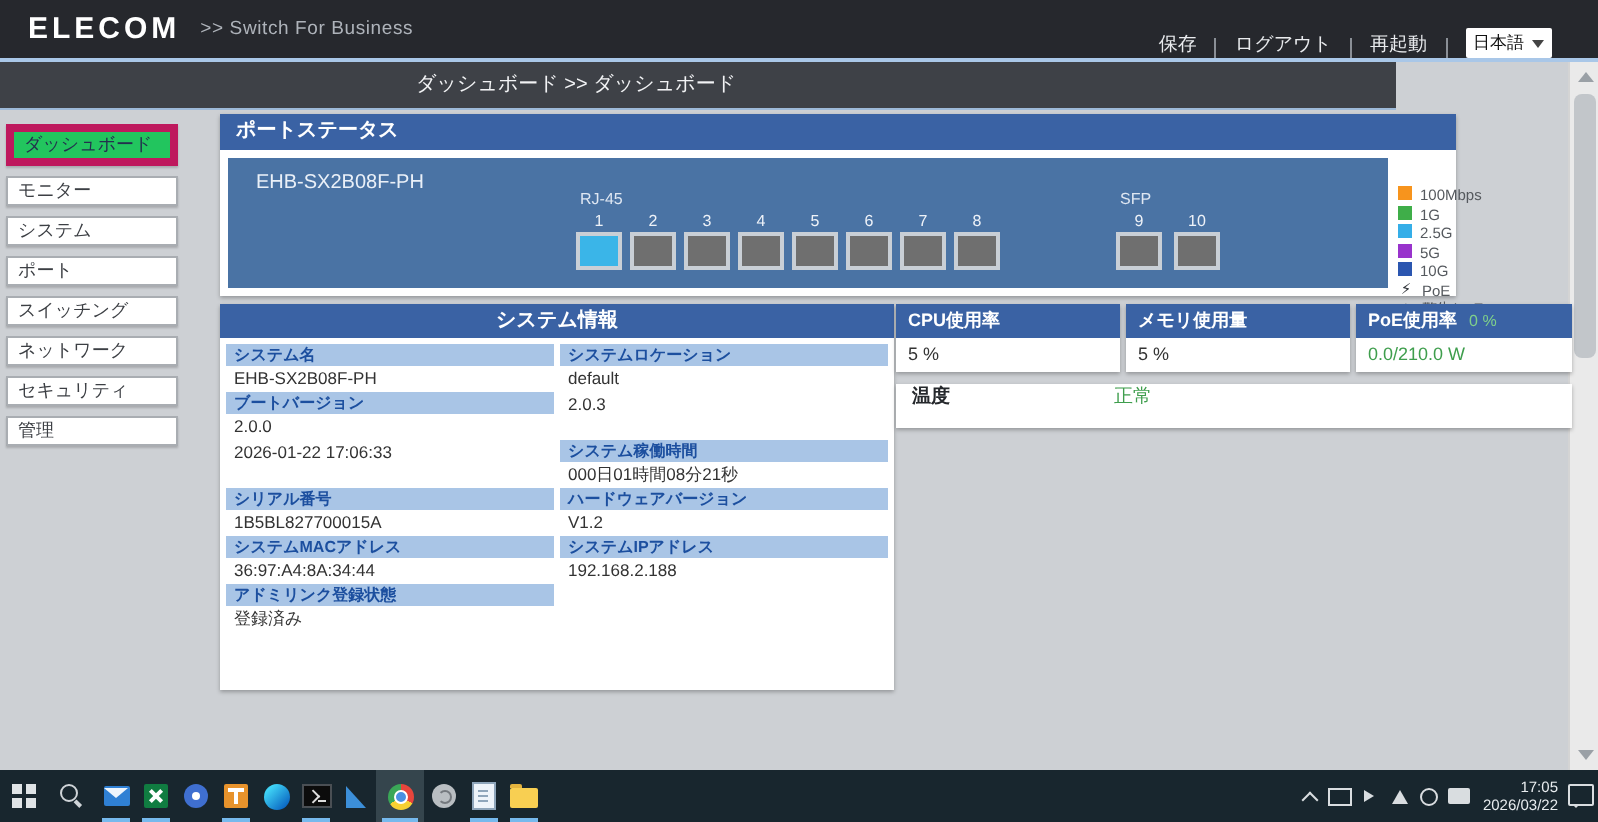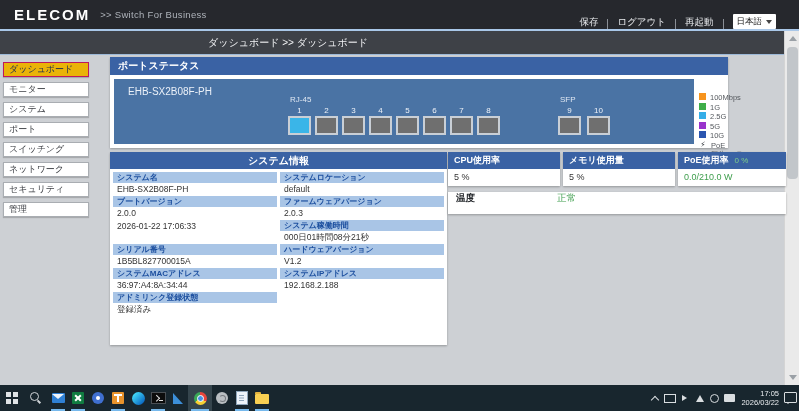--- a/index.html
+++ b/index.html
@@ -10,34 +10,34 @@
   .topbar{position:absolute;left:0;top:0;width:799px;height:29px;background:#26282d;display:flex;align-items:center;z-index:5}
   .logo{color:#fff;font-size:15px;font-weight:800;letter-spacing:2px;margin-left:14px}
   .subtitle{color:#aeb3ba;font-size:9.5px;margin-left:10px;letter-spacing:.3px}
   .top-actions{position:absolute;right:23px;top:0;height:29px;display:flex;align-items:flex-end;gap:9px;color:#e9ebee;font-size:9.5px}
   .top-actions .sep{width:1px;height:10px;background:#8a8f96}
   .lang-select{display:flex;align-items:center;gap:4px;background:#fff;color:#111;font-size:8.5px;padding:1px 4px;height:13px;border-radius:1px;cursor:pointer}
   .lang-select .arr{width:0;height:0;border-left:3px solid transparent;border-right:3px solid transparent;border-top:4px solid #444}
   .blue-divider{position:absolute;left:0;top:29px;width:799px;height:2px;background:#a9c7e8;z-index:5}
 
   
-  .crumbbar{position:absolute;left:0;top:31px;width:784px;height:23px;background:#3e4147;border-bottom:1px solid #9db9d8;z-index:4}
+  .crumbbar{position:absolute;left:0;top:31px;width:698px;height:23px;background:#3e4147;border-bottom:1px solid #9db9d8;z-index:4}
   .crumb{position:absolute;left:208px;top:0;line-height:23px;color:#f2f3f5;font-size:10px}
 
   
   .scrollbar{position:absolute;left:784px;top:31px;width:15px;height:354px;background:#eaeaea;border-left:1px solid #d4d4d4}
   .scroll-thumb{position:absolute;left:2px;top:16px;width:11px;height:132px;background:#c2c6ca;border-radius:4px}
   .scroll-arrow{position:absolute;left:4px;width:0;height:0;border-left:4px solid transparent;border-right:4px solid transparent}
   .scroll-arrow.up{top:5px;border-bottom:5px solid #9aa0a6}
   .scroll-arrow.down{bottom:5px;border-top:5px solid #9aa0a6}
 
   
   .sidebar{position:absolute;left:3px;top:62px;width:86px}
   .side-item{height:13px;background:#fff;border:1px solid #a9adb2;margin-bottom:5px;font-size:9px;color:#3c3f44;line-height:13px;padding-left:5px;box-shadow:0 1px 1px rgba(0,0,0,.18);cursor:pointer}
-  .side-item.active{background:#eab308;border:1px solid #be185d;color:#23304e}
+  .side-item.active{background:#22c55e;border:4px solid #be185d;color:#23304e}
 
   
   .card{position:absolute;background:#fff;box-shadow:0 1px 2px rgba(0,0,0,.28)}
   .card-hd{height:18px;background:#3a62a4;color:#fff;font-size:10px;font-weight:bold;line-height:18px;padding-left:8px}
 
   
   .port-card{left:110px;top:57px;width:618px;height:91px}
   .device-box{position:absolute;left:4px;top:22px;width:580px;height:65px;background:#4a73a4}
   .device-name{position:absolute;left:14px;top:7px;color:#eaf0f8;font-size:10px}
   .pgroup{position:absolute;top:16px}
@@ -262,21 +262,20 @@
         </div>
       <div class="si-cell">
           <div class="si-label">システムロケーション</div>
           <div class="si-value">default</div>
         </div>
       <div class="si-cell">
           <div class="si-label">ブートバージョン</div>
           <div class="si-value">2.0.0</div>
         </div>
       <div class="si-cell">
-          <div class="si-label">ファームウェアバージョン</div>
           <div class="si-value">2.0.3</div>
         </div>
       <div class="si-cell">
           <div class="si-value">2026-01-22 17:06:33</div>
         </div>
       <div class="si-cell">
           <div class="si-label">システム稼働時間</div>
           <div class="si-value">000日01時間08分21秒</div>
         </div>
       <div class="si-cell">

